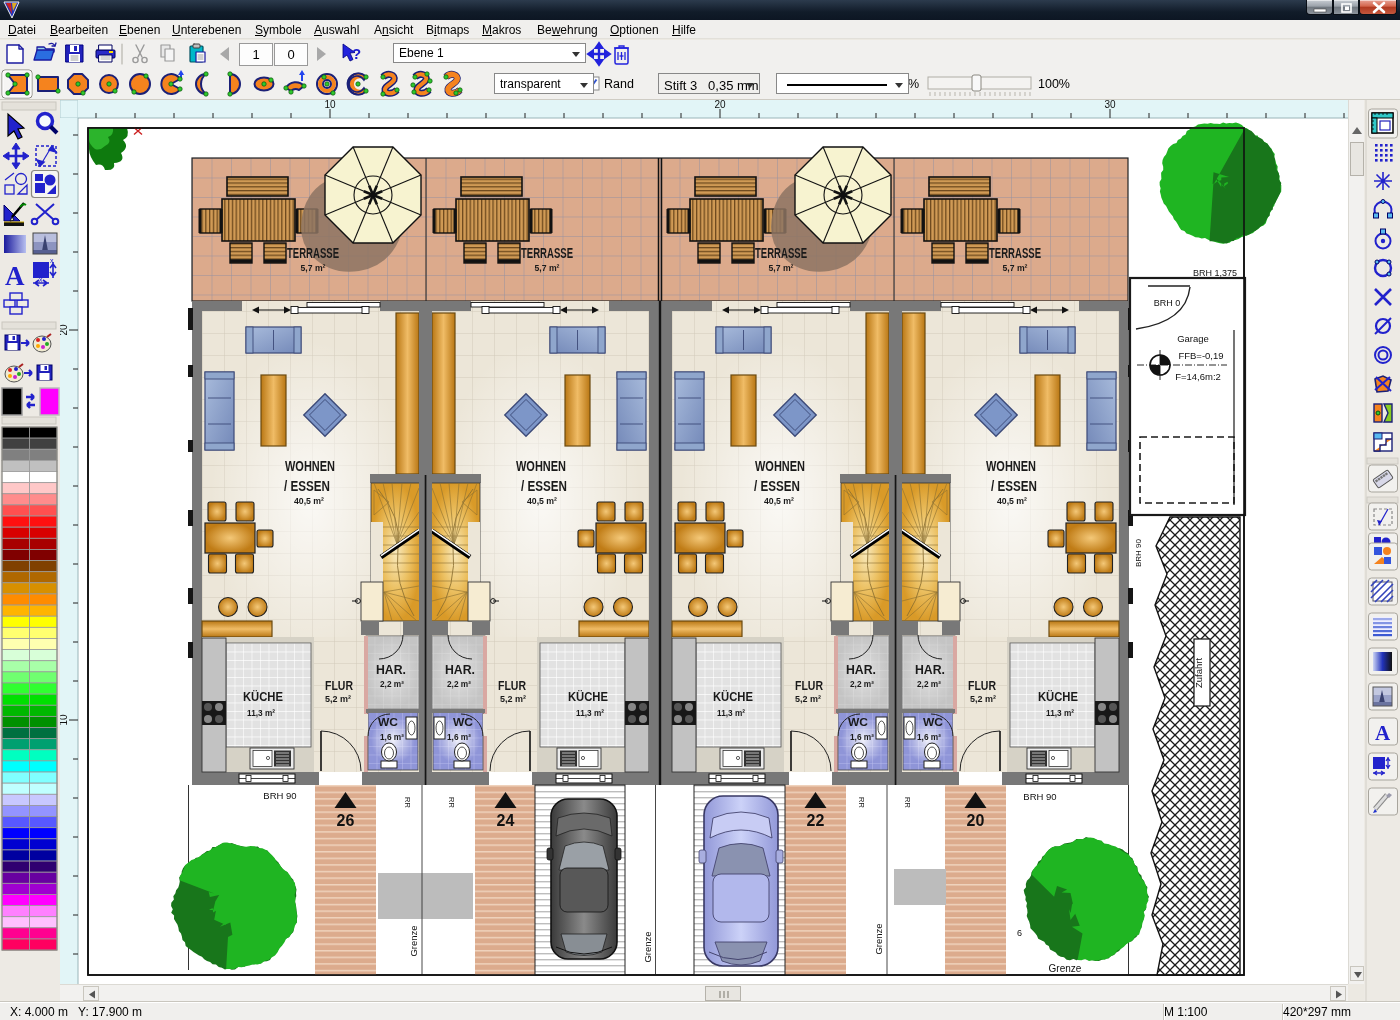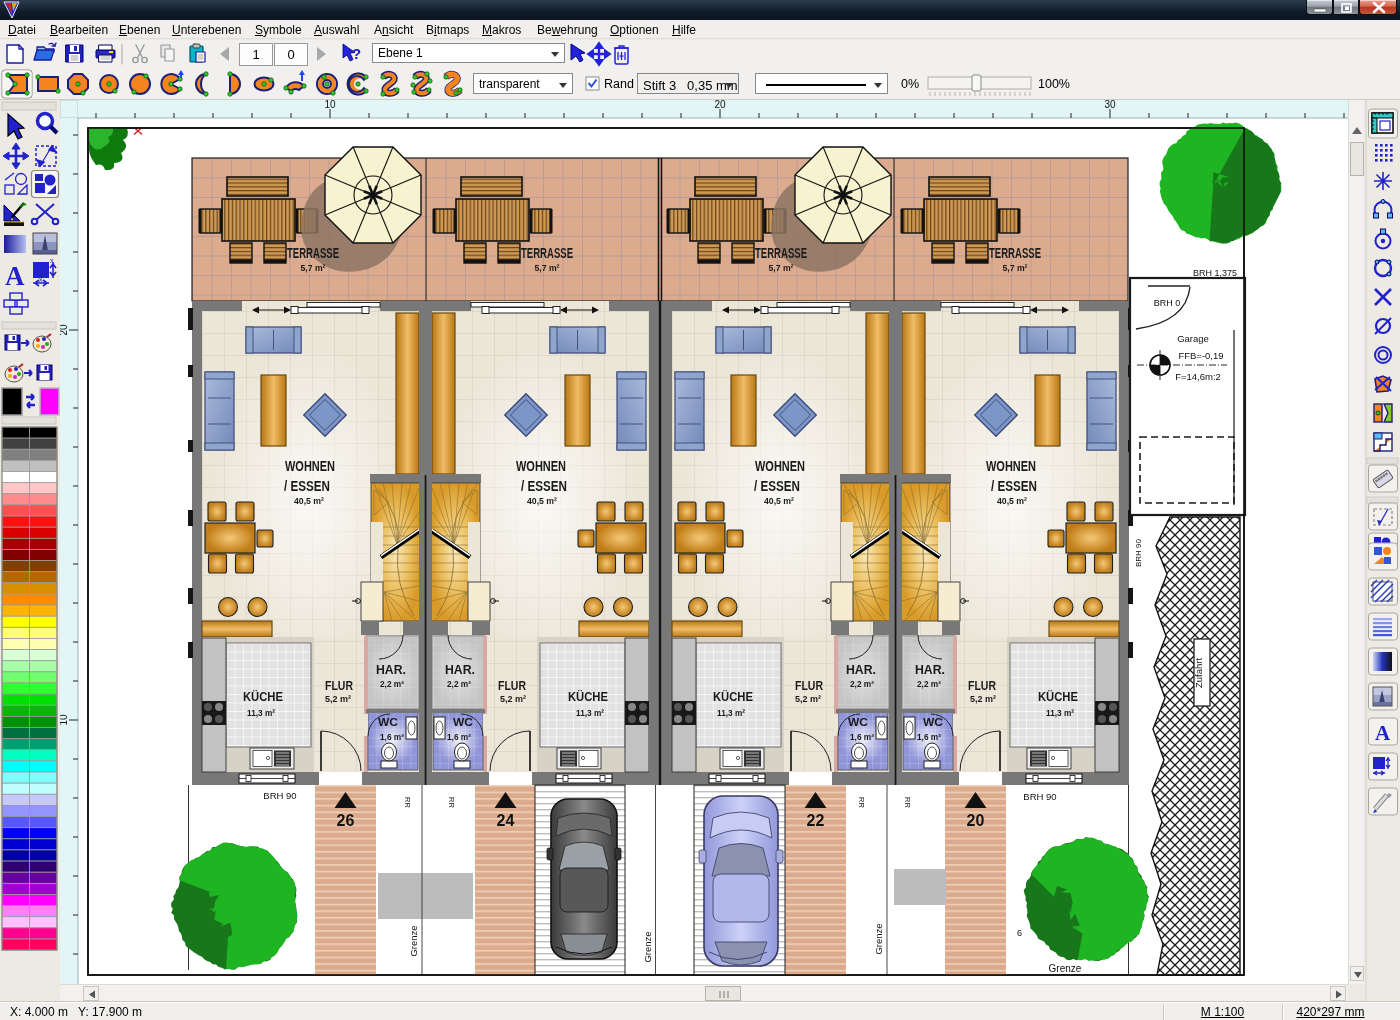--- a/index.html
+++ b/index.html
@@ -12,37 +12,37 @@
 .winbtn { position:absolute; top:0; height:15px; border:1px solid #0a0f16; border-top:none; border-radius:0 0 4px 4px; box-shadow:inset 0 1px 0 rgba(255,255,255,.55); }
 #btnmin { left:1306px; width:27px; background:linear-gradient(180deg,#c8cdd3 0%,#9aa1a9 45%,#6f767e 50%,#8d949c 100%); }
 #btnmax { left:1333px; width:26px; border-radius:0; background:linear-gradient(180deg,#c8cdd3 0%,#9aa1a9 45%,#6f767e 50%,#8d949c 100%); }
 #btnclose { left:1359px; width:38px; background:linear-gradient(180deg,#e8a396 0%,#d3654c 45%,#b03920 50%,#c4573d 100%); }
 
 #menu { left:0; top:20px; width:1400px; height:19px; background:#f0efed; border-bottom:1px solid #e2e0da; font-size:12px; color:#000; }
 #menu > span { position:absolute; top:3px; }
 
 #tb1 { left:0; top:40px; width:1400px; height:28px; background:#f1f0ee; }
 #tb2 { left:0; top:68px; width:1400px; height:32px; background:#f1f0ee; border-bottom:1px solid #cfccc4; }
-.combo { position:absolute; background:#fff; border:1px solid #888; font-size:12px; color:#000; }
+.combo { position:absolute; background:#fff; border:1px solid #888; font-size:12px; color:#000;margin-left:21px; }
 .combo .arr { position:absolute; right:5px; top:45%; width:0; height:0; border:4px solid transparent; border-top:5px solid #333; }
 .numbox { position:absolute; top:3px; width:34px; height:23px; background:#fdfdfd; border:1px solid #999; text-align:center; font-size:13px; line-height:22px; }
 
 #left { left:0; top:100px; width:60px; height:902px; background:#edeae4; border-right:1px solid #d8d5cd; }
 
 #right { left:1364px; top:100px; width:36px; height:902px; background:#edeae4; }
 
 #canvas { left:60px; top:100px; width:1288px; height:708px; background:#fff; }
 
 #vscroll { left:1348px; top:100px; width:16px; height:884px; background:#f2f1ef; border-left:1px solid #dcdad4; }
 #hscroll { left:60px; top:984px; width:1288px; height:18px; background:#f2f1ef; border-top:1px solid #dcdad4; }
 .sbtn { position:absolute; background:#f0efed; border:1px solid #c9c6be; }
 .thumb { position:absolute; background:#e8e6e1; border:1px solid #b5b2aa; }
 
 #status { left:0; top:1002px; width:1400px; height:18px; background:#f0efed; border-top:1px solid #fff; box-shadow:0 -1px 0 #c9c6be; font-size:12px; color:#000; }
-#status .cell { position:absolute; top:1px; height:16px; border-left:1px solid #c9c6be; box-shadow:inset 1px 0 0 #fff; text-align:center;text-decoration:underline; }
+#status .cell { position:absolute; top:1px; height:16px; border-left:1px solid #c9c6be; box-shadow:inset 1px 0 0 #fff; text-align:left; }
 .u { text-decoration:underline; }
 </style>
 </head>
 <body>
 <div id="app">
   <div id="title" class="abs">
     <svg class="abs" style="left:3px;top:1px" width="17" height="18" viewBox="0 0 17 18">
       <polygon points="1,1 16,1 9,17" fill="#2233bb" stroke="#eee" stroke-width="1"></polygon>
       <polygon points="3,2 8,2 9,13" fill="#cc2222"></polygon>
       <polygon points="9,2 14,2 10,10" fill="#ddaa22"></polygon>

